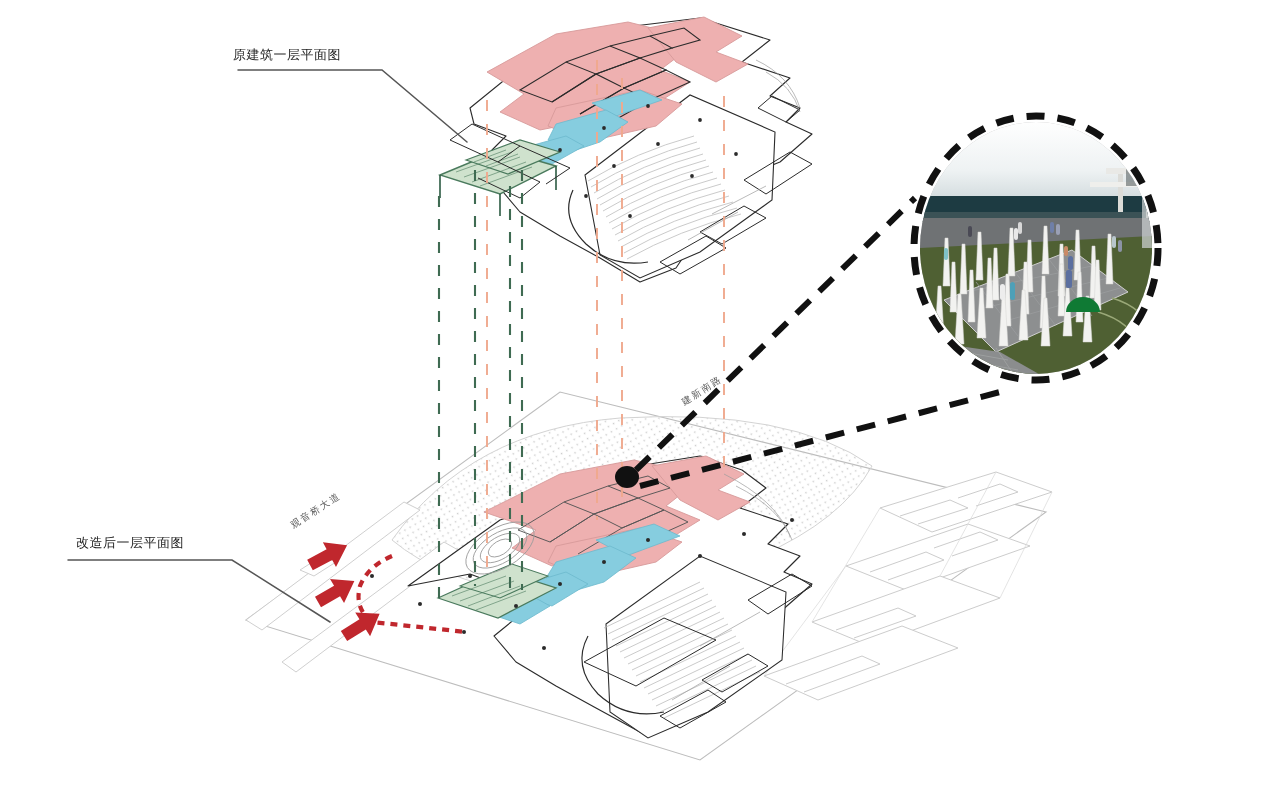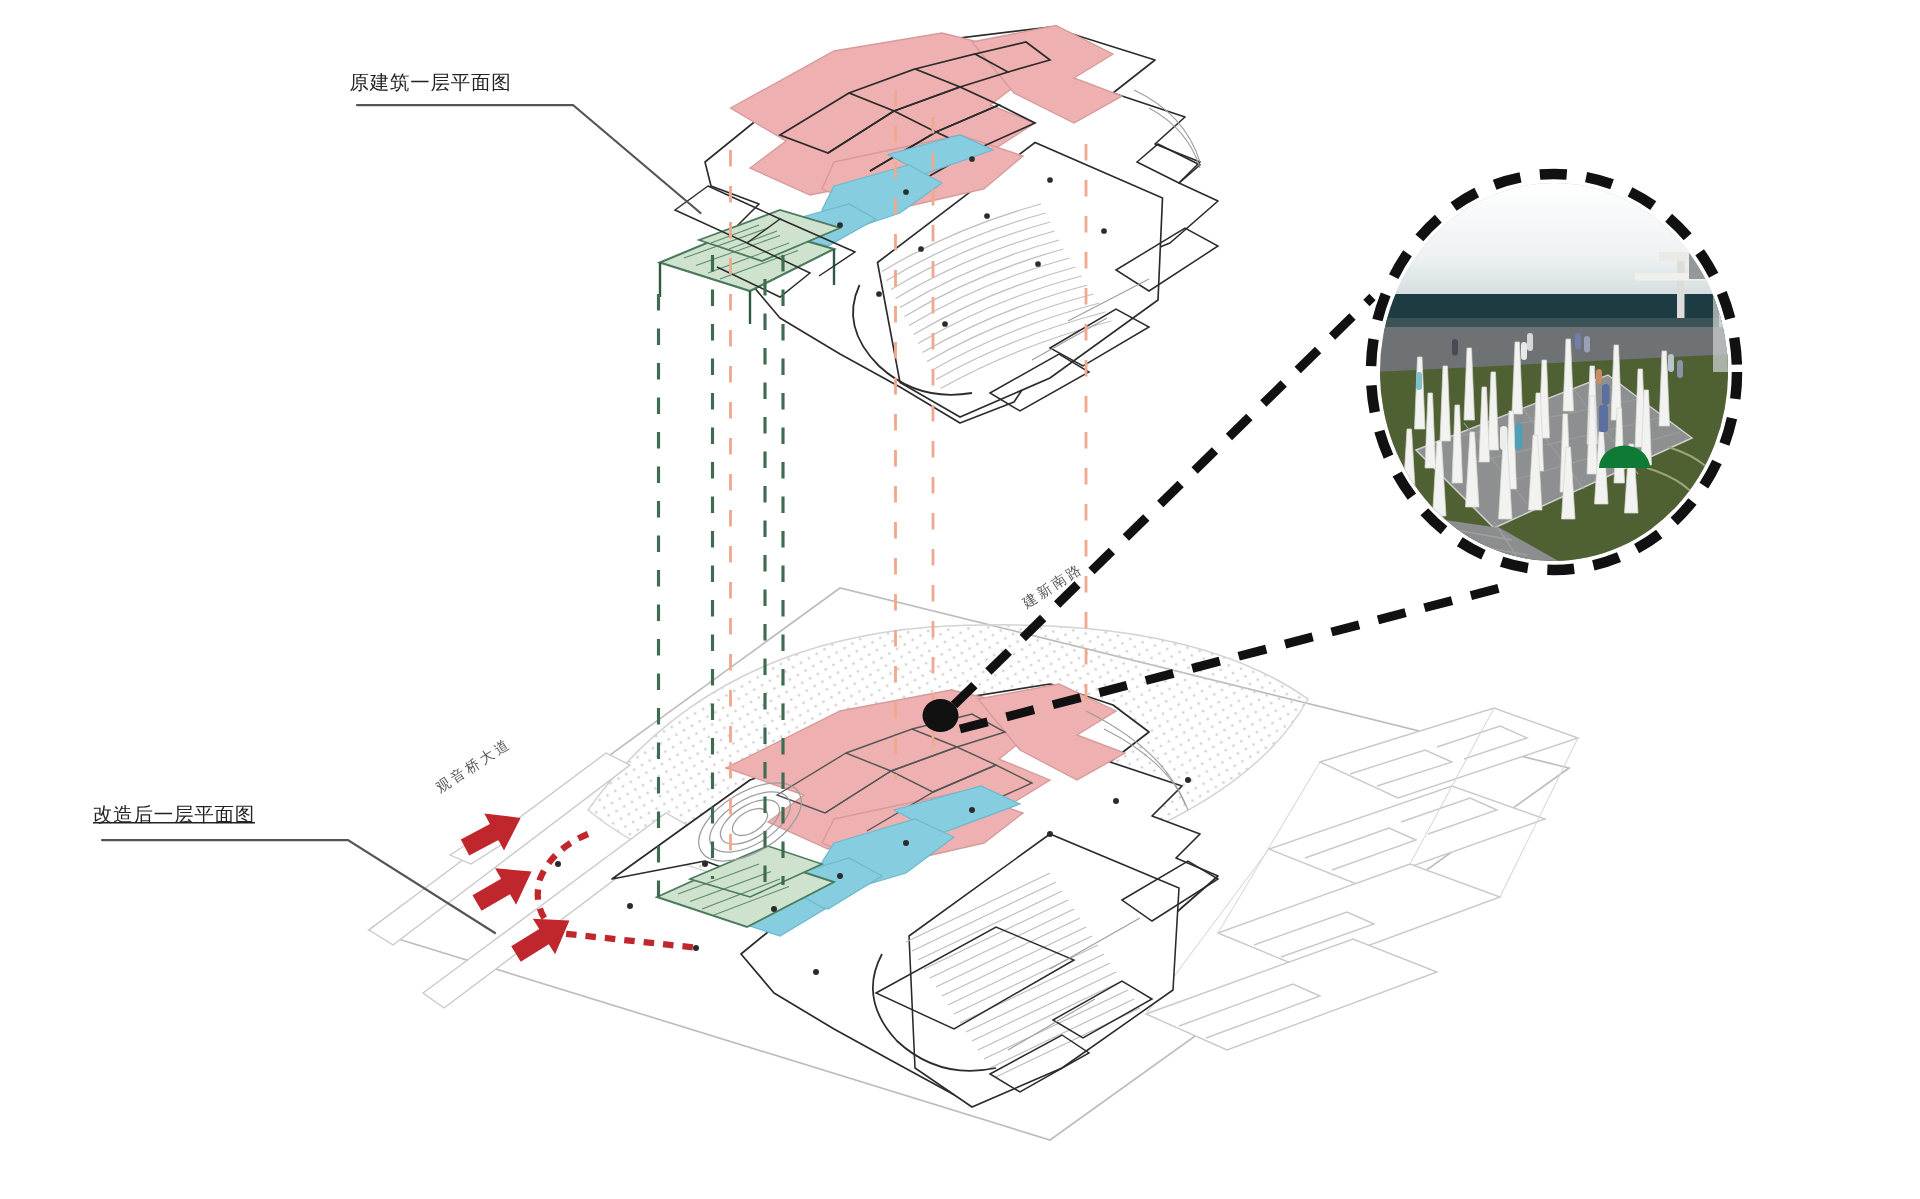--- a/index.html
+++ b/index.html
@@ -445,19 +445,19 @@
     </g>
 
     <g stroke="#555" stroke-width="1.5" fill="none" stroke-linecap="round">
       <path d="M238,70 L382,70 L467,142"></path>
       <path d="M68,560 L232,560 L330,622"></path>
     </g>
   </svg>
 
   <div class="lbl" style="left:233px;top:48px;">原建筑一层平面图</div>
 
-  <div class="lbl" style="left:62px;top:536px;text-decoration:underline;">改造后一层平面图</div>
+  <div class="lbl" style="left:76px;top:536px;">改造后一层平面图</div>
 
   <div class="rot-txt" style="left:292px;top:520px;transform:rotate(-33deg);">观音桥大道</div>
 
   <div class="rot-txt" style="left:683px;top:397px;transform:rotate(-33deg);">建新南路</div>
 
 </div>
 
 </body></html>

